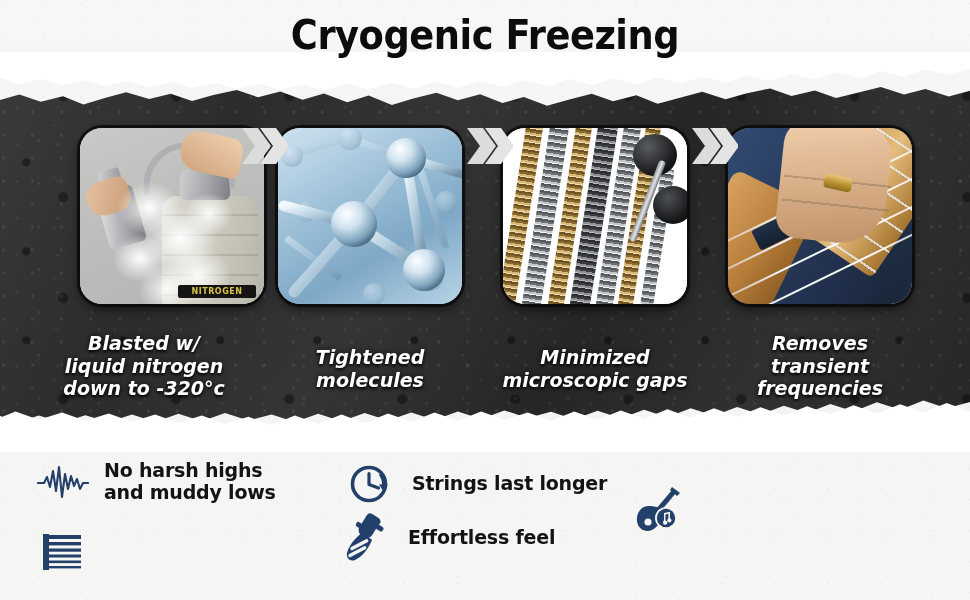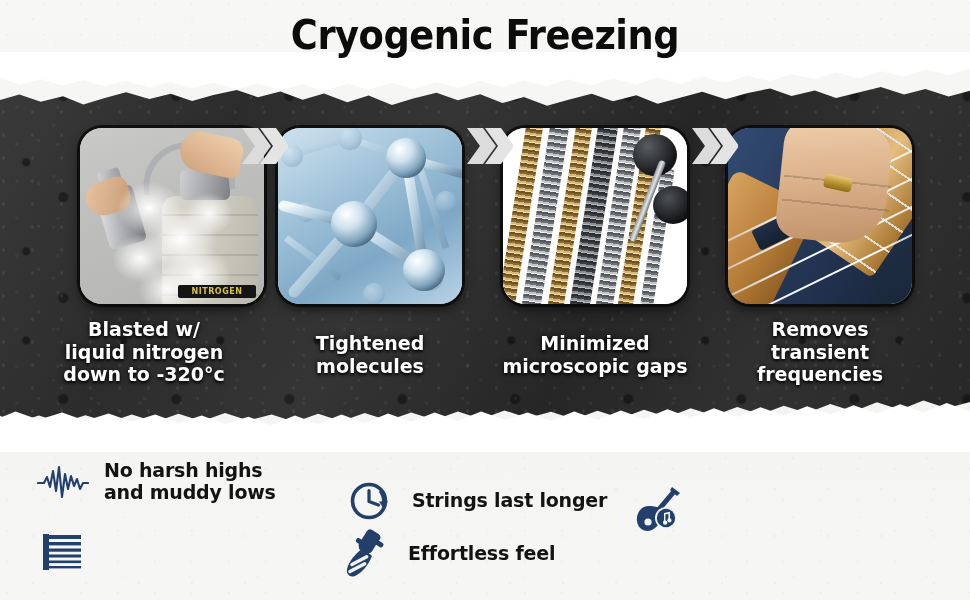--- a/index.html
+++ b/index.html
@@ -186,21 +186,21 @@
     transform:rotate(6deg);border-radius:0 0 40px 18px;}
   .bass-ring{position:absolute;left:96px;top:48px;width:28px;height:14px;border-radius:4px;transform:rotate(12deg);
     background:linear-gradient(180deg,#e8c877,#b8912f 55%,#8e6c1d);}
 
   
   .chev{position:absolute;top:118px;width:56px;height:56px;z-index:6;display:flex;align-items:center;justify-content:center;}
   .c1{left:236px;} .c2{left:461px;} .c3{left:686px;}
   .chev svg{display:block;}
 
   
-  .caps{position:absolute;left:0;top:318px;width:970px;height:86px;z-index:7;}
+  .caps{position:absolute;left:0;top:332px;width:970px;height:86px;z-index:7;font-style:italic;}
   .cap{
     position:absolute;top:0;width:230px;text-align:center;color:#ffffff;
     font-family:"DejaVu Sans", sans-serif;font-weight:bold;font-size:20px;line-height:1.13;
     text-shadow:0 2px 3px rgba(0,0,0,.85), 0 0 7px rgba(0,0,0,.7);
     transform:scaleX(.95);transform-origin:50% 0;
   }
   .cap1{left:29px;}
   .cap2{left:255px;top:14px;}
   .cap3{left:480px;top:14px;}
   .cap4{left:705px;}
@@ -208,22 +208,22 @@
   
   .benefits{position:absolute;left:0;top:450px;width:970px;height:150px;z-index:6;}
   .ben{position:absolute;display:flex;align-items:center;gap:14px;}
   .ben .ic{flex:0 0 auto;width:54px;height:48px;display:flex;align-items:center;justify-content:center;}
   .ben .tx{
     font-family:"DejaVu Sans", sans-serif;font-weight:bold;font-size:19px;line-height:1.14;color:#131313;
     letter-spacing:-.2px;
   }
   .b1{left:36px;top:8px;}
   .b2{left:36px;top:78px;}
-  .b3{left:344px;top:27px;}
-  .b4{left:340px;top:80px;}
+  .b3{left:344px;top:10px;}
+  .b4{left:340px;top:64px;}
   .b5{left:632px;top:36px;}
 </style>
 </head>
 <body>
 
 <div id="stage">
 
   <div class="paper-bg"></div>
 
   <div class="title">Cryogenic Freezing</div>

